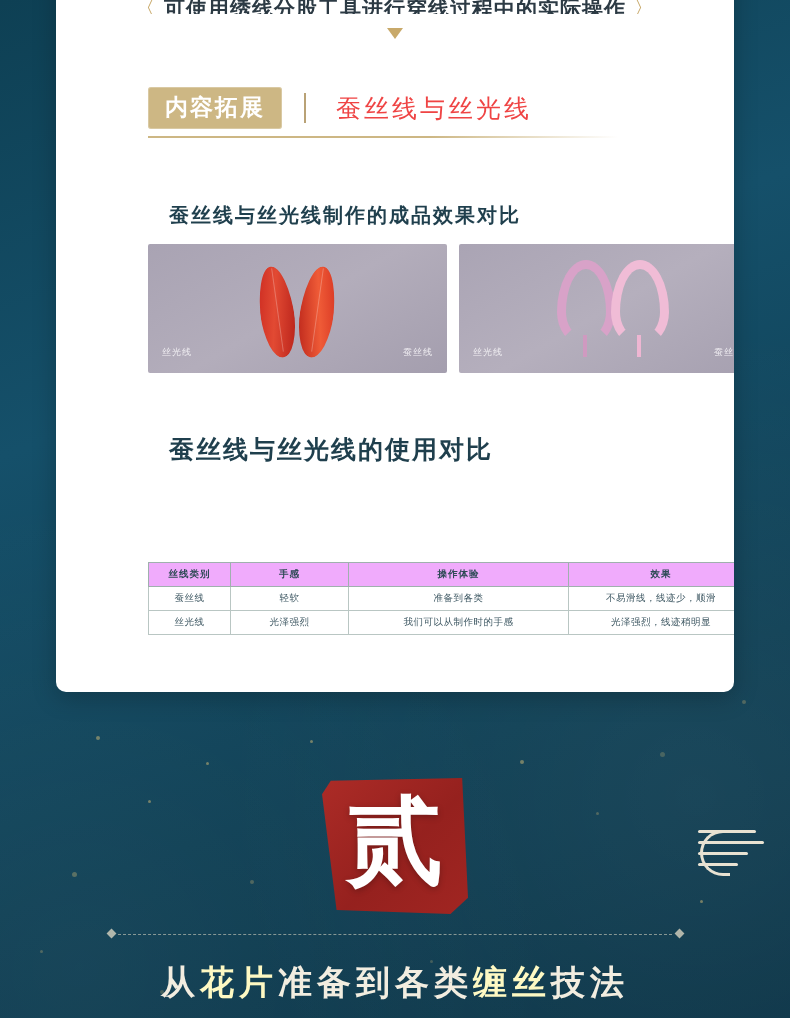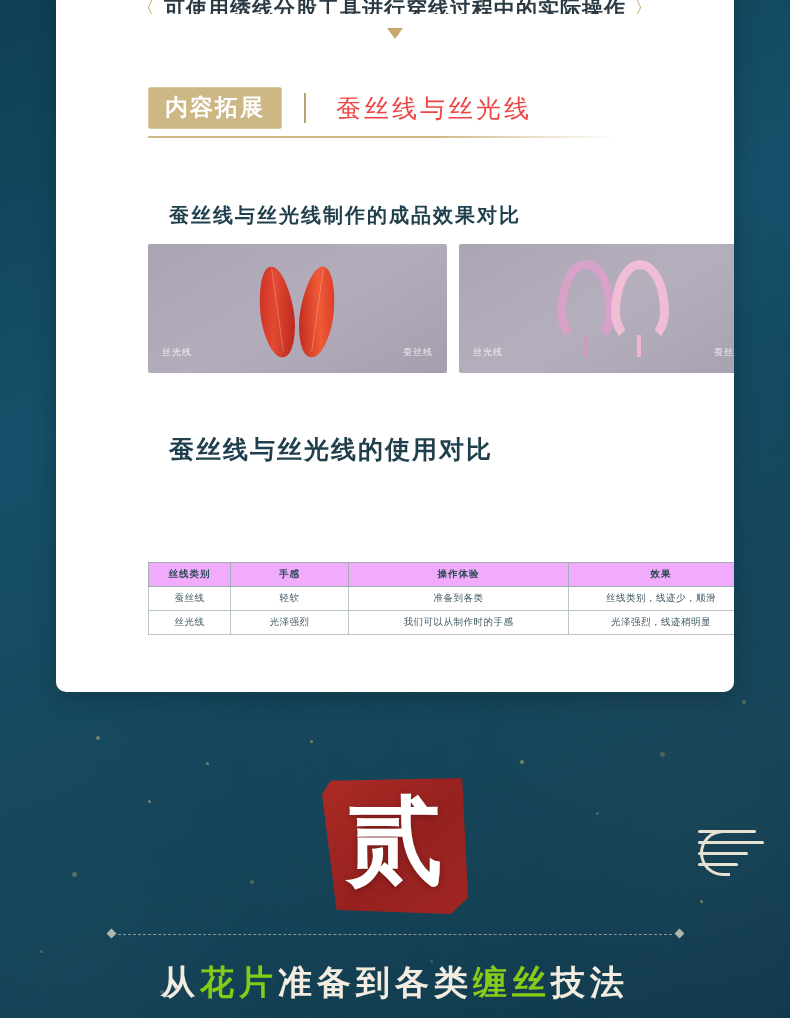--- a/index.html
+++ b/index.html
@@ -308,21 +308,21 @@
     position: absolute;
     left: 0; right: 0; top: 960px;
     text-align: center;
     font-family: "Liberation Serif", "DejaVu Serif", serif;
     font-size: 34px;
     font-weight: bold;
     letter-spacing: 5px;
     color: #f2ede0;
     white-space: nowrap;
   }
-  .footer-title .hl { color: #84cc16; }
+  .footer-title .hl { color: #fef9c3; }
 </style>
 </head>
 <body>
 
 <div class="bg-wrap">
   <span class="bg-speck" style="left:96px;  top:736px; width:4px;  height:4px;"></span>
   <span class="bg-speck" style="left:148px; top:800px; width:3px;  height:3px;"></span>
   <span class="bg-speck" style="left:72px;  top:872px; width:5px;  height:5px; opacity:.7;"></span>
   <span class="bg-speck" style="left:206px; top:762px; width:3px;  height:3px;"></span>
   <span class="bg-speck" style="left:250px; top:880px; width:4px;  height:4px; opacity:.6;"></span>
@@ -386,21 +386,21 @@
           <th style="width:118px">手感</th>
           <th style="width:220px">操作体验</th>
           <th>效果</th>
         </tr>
       </thead>
       <tbody>
         <tr>
           <td>蚕丝线</td>
           <td>轻软</td>
           <td>准备到各类</td>
-          <td class="eff">丝线类别，线迹少，顺滑</td>
+          <td class="eff">不易滑线，线迹少，顺滑</td>
         </tr>
         <tr>
           <td>丝光线</td>
           <td>光泽强烈</td>
           <td>我们可以从制作时的手感</td>
           <td class="eff">光泽强烈，线迹稍明显</td>
         </tr>
       </tbody>
     </table>
 

